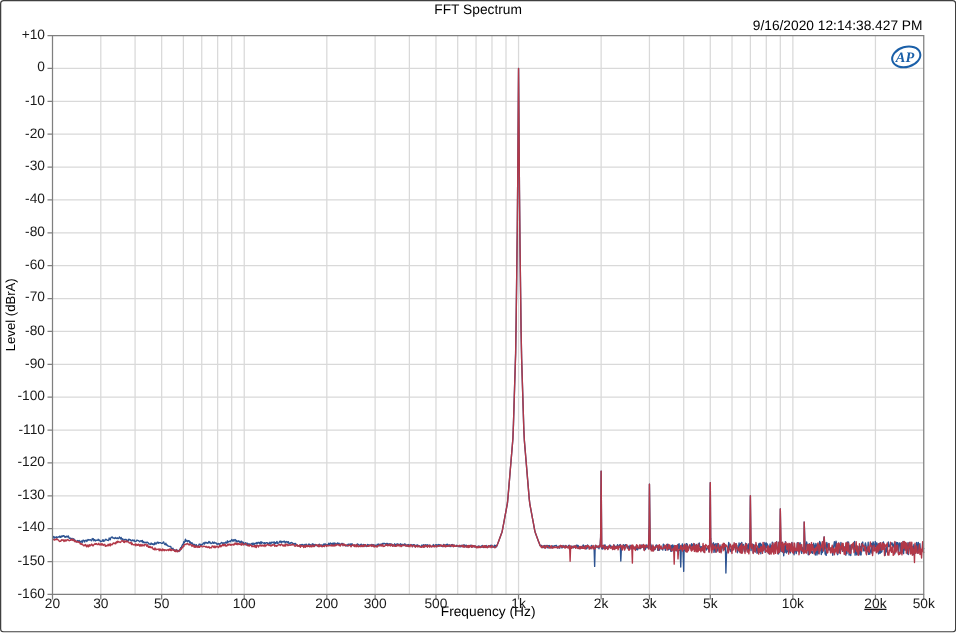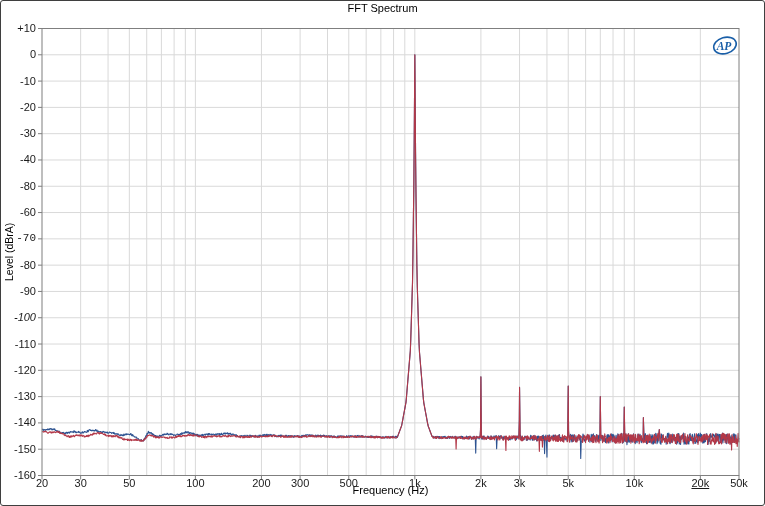--- a/index.html
+++ b/index.html
@@ -20,20 +20,21 @@
   #plot{position:absolute;left:0;top:0;}
   .ytick{position:absolute;width:35px;left:0;text-align:right;font-size:11px;line-height:13px;color:#1a1a1a;}
   .xtick{position:absolute;width:44px;text-align:center;font-size:11px;line-height:13px;color:#1a1a1a;}
   .logo{position:absolute;left:707px;top:33px;width:34px;height:23px;}
 </style>
 </head>
 <body>
 
 <div class="window">
   <div class="title">FFT Spectrum</div>
+  <div class="timestamp">9/16/2020 12:14:38.427 PM</div>
   <div class="ylabel">Level (dBrA)</div>
   <div class="xlabel">Frequency (Hz)</div>
 
   <svg id="plot" width="765" height="506" viewBox="0 0 765 506">
       <line x1="79.6436023246705" y1="27.5" x2="79.6436023246705" y2="474.5" stroke="#d9d9d9" stroke-width="1"></line>
       <line x1="107.06167451251957" y1="27.5" x2="107.06167451251957" y2="474.5" stroke="#d9d9d9" stroke-width="1"></line>
       <line x1="128.328783533404" y1="27.5" x2="128.328783533404" y2="474.5" stroke="#d9d9d9" stroke-width="1"></line>
       <line x1="145.70527683719007" y1="27.5" x2="145.70527683719007" y2="474.5" stroke="#d9d9d9" stroke-width="1"></line>
       <line x1="160.39689258956963" y1="27.5" x2="160.39689258956963" y2="474.5" stroke="#d9d9d9" stroke-width="1"></line>
       <line x1="173.12334902503912" y1="27.5" x2="173.12334902503912" y2="474.5" stroke="#d9d9d9" stroke-width="1"></line>
@@ -113,24 +114,24 @@
 
   <div id="yticks">
       <div class="ytick" style="top: 21px;">+10</div>
       <div class="ytick" style="top: 47.2941px;">0</div>
       <div class="ytick" style="top: 73.5882px;">-10</div>
       <div class="ytick" style="top: 99.8824px;">-20</div>
       <div class="ytick" style="top: 126.176px;">-30</div>
       <div class="ytick" style="top: 152.471px;">-40</div>
       <div class="ytick" style="top: 178.765px;">-80</div>
       <div class="ytick" style="top: 205.059px;">-60</div>
-      <div class="ytick" style="top: 231.353px; font-family: Liberation Mono, monospace;">-70</div>
+      <div class="ytick" style="top: 231.353px;">-70</div>
       <div class="ytick" style="top: 257.647px;">-80</div>
       <div class="ytick" style="top: 283.941px;">-90</div>
-      <div class="ytick" style="top: 310.235px; font-style: italic;">-100</div>
+      <div class="ytick" style="top: 310.235px;">-100</div>
       <div class="ytick" style="top: 336.529px;">-110</div>
       <div class="ytick" style="top: 362.824px;">-120</div>
       <div class="ytick" style="top: 389.118px;">-130</div>
       <div class="ytick" style="top: 415.412px;">-140</div>
       <div class="ytick" style="top: 441.706px;">-150</div>
       <div class="ytick" style="top: 468px;">-160</div>
     </div>
   <div id="xticks">
       <div class="xtick" style="left: 19px; top: 476px;">20</div>
       <div class="xtick" style="left: 57.6436px; top: 476px;">30</div>

